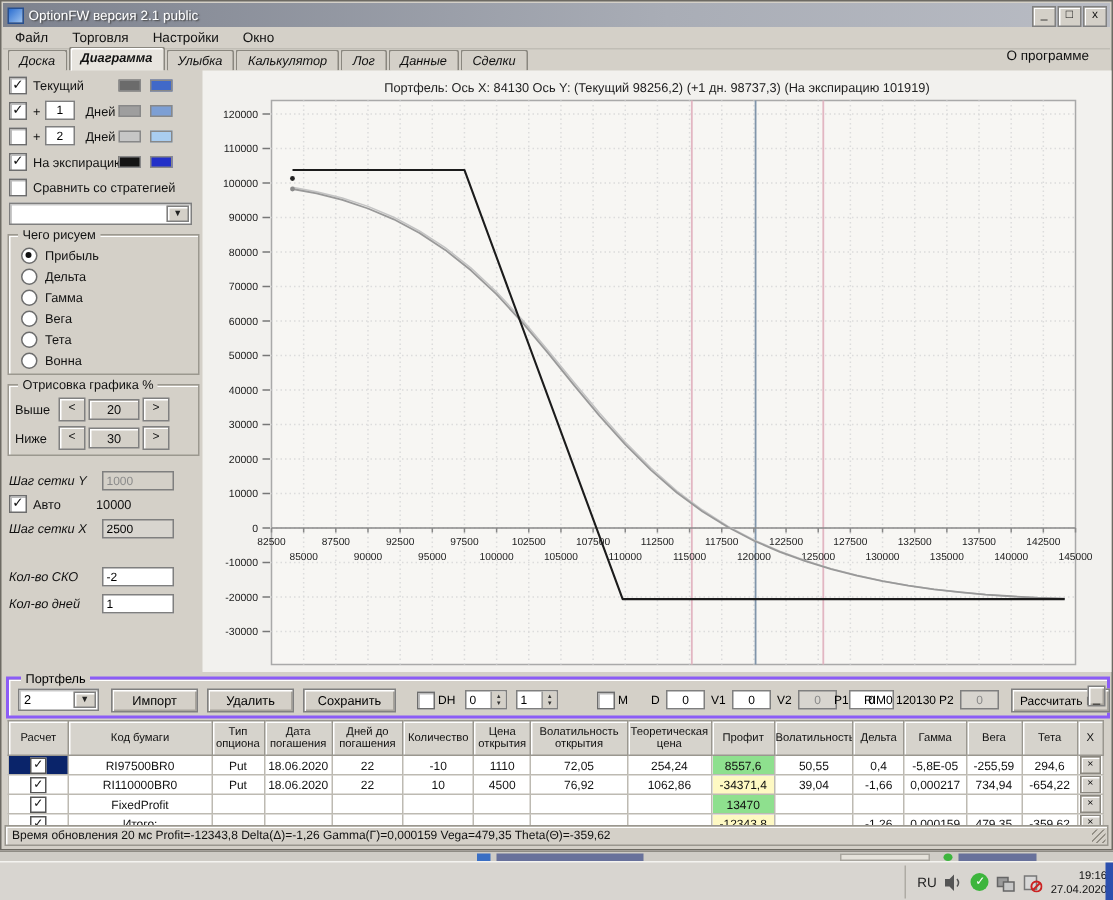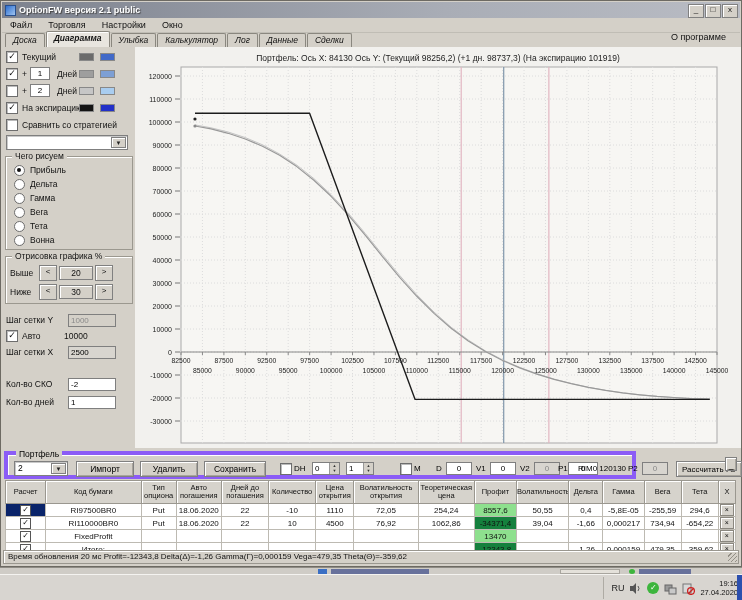--- a/index.html
+++ b/index.html
@@ -5,21 +5,21 @@
   html,body{margin:0;padding:0;width:742px;height:600px;overflow:hidden;
     font-family:"Liberation Sans",sans-serif;background:#c7c4bd;
     -webkit-font-smoothing:none;}
   #app{position:absolute;left:0;top:0;width:742px;height:567px;background:#d4d0c8;
     border:1px solid #6d6a63;box-sizing:border-box;}
   
   #titlebar{position:absolute;left:1px;top:1px;right:1px;height:16px;
     background:linear-gradient(90deg,#7d828e,#a9adb6 60%,#b9bcc4);display:flex;align-items:center;}
   #titlebar .ticon{width:11px;height:11px;margin:0 3px;background:linear-gradient(135deg,#2d6fd0,#9fc4f0);
     border:1px solid #274f8f;box-sizing:border-box;}
-  #titlebar .ttext{color:#fff;font-size:9px;font-weight:bold;text-shadow:1px 1px 1px #444;}
+  #titlebar .ttext{color:#fff;font-size:9px;font-weight:normal;text-shadow:1px 1px 1px #444;}
   .winbtns{position:absolute;right:2px;top:2px;display:flex;gap:1px;}
   .winbtn{width:14px;height:12px;background:#d4d0c8;border:1px solid #808080;
     box-shadow:inset 1px 1px 0 #fff;font-size:8px;line-height:10px;text-align:center;color:#111;}
   
   #menubar{position:absolute;left:1px;top:17px;right:1px;height:14px;background:#d4d0c8;
     display:flex;align-items:center;font-size:9px;color:#111;border-bottom:1px solid #c0bdb5;}
   .menu-item{padding:1px 8px;}
   #menu-right{position:absolute;right:6px;font-size:9px;margin-top:24px;}
   
   #tabbar{position:absolute;left:1px;top:31px;right:1px;height:15px;display:flex;align-items:flex-end;padding-left:3px;}
@@ -47,51 +47,51 @@
   .radio{width:9px;height:9px;border-radius:50%;background:#fff;border:1px solid #6d6d6d;position:relative;flex:0 0 auto;}
   .radio.on::after{content:"";position:absolute;left:2px;top:2px;width:4px;height:4px;border-radius:50%;background:#111;}
   .radlbl{margin-left:5px;}
   .rangerow{display:flex;align-items:center;height:19px;}
   .rangelbl{width:27px;}
   .sbtn{width:16px;height:14px;background:#d4d0c8;border:1px solid #808080;box-shadow:inset 1px 1px 0 #fff;
     font-size:8px;text-align:center;line-height:12px;margin:0 2px;}
   .rangeval{width:32px;height:12px;border:1px solid #808080;box-shadow:inset 1px 1px 0 #fff;
     background:#d4d0c8;text-align:center;line-height:12px;font-size:8.5px;}
   .fieldrow{display:flex;align-items:center;height:16px;padding-left:3px;position:relative;}
-  .fieldrow .flbl{width:62px;}
+  .fieldrow .flbl{width:62px;font-style:italic;}
   .finput{width:42px;height:11px;border:1px solid #7f7f7f;background:#fff;font-size:8px;
     font-family:"Liberation Sans",sans-serif;padding:0 2px;}
   .finput.dis{background:#d4d0c8;color:#8a8a8a;}
   
   #chartpanel{position:absolute;left:134px;top:46px;width:606px;height:401px;background:#f2f1ee;}
   #chart-header{position:absolute;left:0;right:0;top:6px;text-align:center;font-size:8.5px;color:#222;}
   #chart-svg{position:absolute;left:0;top:0;}
   
-  #portbox{position:absolute;left:3px;top:450px;width:632px;height:28px;border:4px solid #8b5cf6;
+  #portbox{position:absolute;left:3px;top:450px;width:736px;height:28px;border:2px solid #8b5cf6;
     box-shadow:inset 1px 1px 0 #fff;box-sizing:border-box;}
   #portbox .grplbl{position:absolute;top:-6px;left:8px;background:#d4d0c8;padding:0 3px;font-size:8.5px;}
   .pb{position:absolute;top:6px;height:16px;background:#d4d0c8;border:1px solid #808080;
     box-shadow:inset 1px 1px 0 #fff,inset -1px -1px 0 #a8a49c;font-size:8.5px;text-align:center;line-height:15px;box-sizing:border-box;}
   .plbl{position:absolute;top:9px;font-size:8px;}
   .pfield{position:absolute;top:7px;height:13px;border:1px solid #7f7f7f;background:#fff;
     font-size:8px;text-align:center;box-sizing:border-box;font-family:"Liberation Sans",sans-serif;padding:0;}
   .pfield.dis{background:#d8d5cf;color:#888;}
   .spin{position:absolute;top:7px;width:28px;height:13px;border:1px solid #7f7f7f;background:#fff;box-sizing:border-box;}
   .spin .sval{position:absolute;left:2px;top:0;font-size:8px;line-height:11px;}
   .spin .sarr{position:absolute;right:0;top:0;bottom:0;width:9px;background:#d4d0c8;border-left:1px solid #999;
     font-size:4px;line-height:5px;text-align:center;color:#333;}
   
   #postable{position:absolute;left:4px;top:479px;width:731px;border-collapse:collapse;table-layout:fixed;
     font-size:8px;color:#111;background:#fff;}
   #postable th{background:#d6d3cc;border:1px solid #9a978f;box-shadow:inset 1px 1px 0 #fff;
     font-weight:normal;font-size:7.5px;line-height:8px;padding:1px 0;height:20px;overflow:hidden;}
   #postable td{border:1px solid #bdbab2;height:12px;padding:0 1px;text-align:center;overflow:hidden;white-space:nowrap;}
   #postable td.selcell{background:#0a246a;}
   #postable td.pos{background:#8ee08e;}
-  #postable td.neg{background:#15803d;}
+  #postable td.neg{background:#fef9c3;}
   .delbtn{display:inline-block;width:12px;height:10px;background:#d6d3cc;border:1px solid #8a877f;
     box-shadow:inset 1px 1px 0 #fff;font-size:7px;line-height:9px;}
   .tcb{display:inline-block;width:9px;height:9px;background:#fff;border:1px solid #555;
     font-size:8px;line-height:8px;vertical-align:middle;}
   
   #statusbar{position:absolute;left:2px;bottom:2px;right:2px;height:12px;border:1px solid #9a978f;
     box-shadow:inset 1px 1px 0 #fff;font-size:8px;line-height:11px;padding-left:4px;color:#111;background:#d4d0c8;margin-top:36px;}
   #grip{position:absolute;right:1px;bottom:1px;width:9px;height:9px;
     background:repeating-linear-gradient(135deg,transparent 0 2px,#938f86 2px 3px);}
   
@@ -436,21 +436,21 @@
       <col style="width:41px">
         <col style="width:37px">
         <col style="width:37px">
         <col style="width:17px">
     </colgroup>
     <thead>
         <tr id="thead-row">
           <th>Расчет</th>
           <th>Код бумаги</th>
           <th>Тип опциона</th>
-          <th>Авто погашения</th>
+          <th>Дата погашения</th>
           <th>Дней до погашения</th>
           <th>Количество</th>
           <th>Цена открытия</th>
           <th>Волатильность открытия</th>
           <th>Теоретическая цена</th>
           <th>Профит</th>
           <th>Волатильность</th>
           <th>Дельта</th>
           <th>Гамма</th>
           <th>Вега</th>

